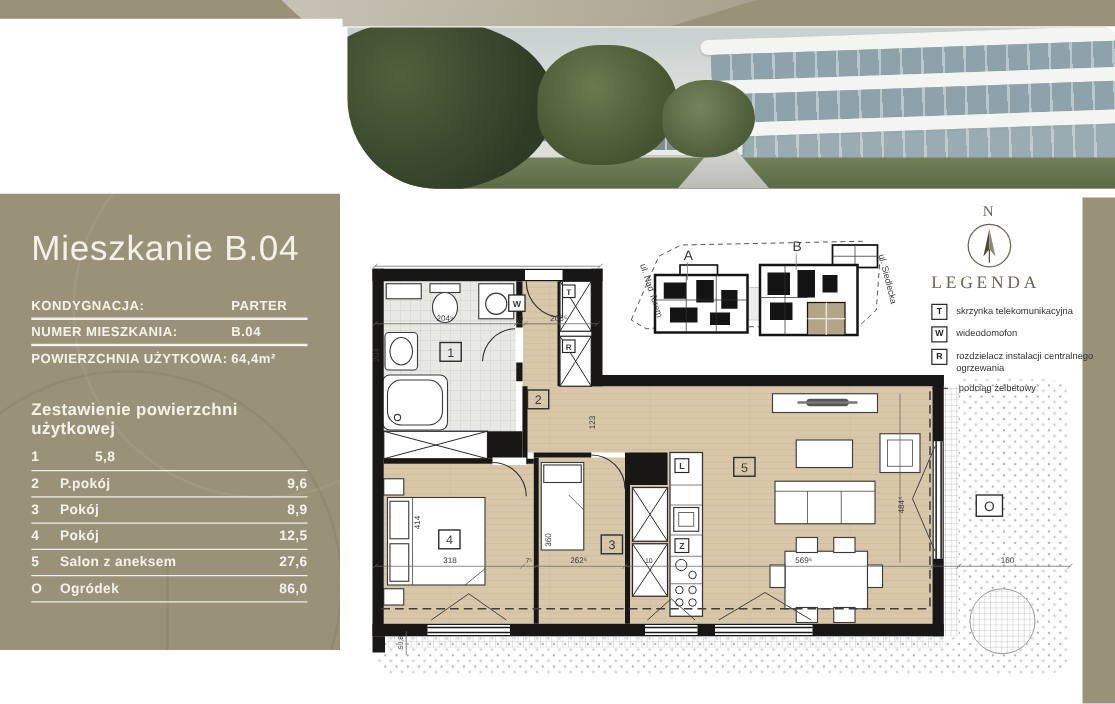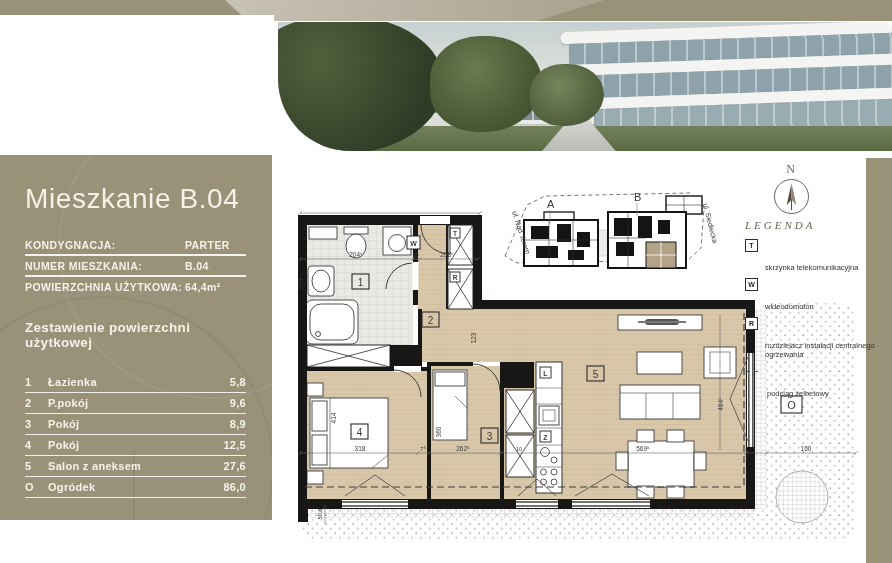--- a/index.html
+++ b/index.html
@@ -47,21 +47,21 @@
   .orn2{width:340px;height:340px;left:-70px;bottom:-120px;border-color:rgba(0,0,0,.05);}
   .orn3{position:absolute;left:133px;bottom:0;width:2px;height:70px;background:rgba(0,0,0,.06);}
   .sb-inner{position:relative;padding:28px 26px 0 25px;}
   .sb-title{font-size:28px;font-weight:400;letter-spacing:.6px;color:#f4f1e7;margin-bottom:20px;}
   .info-row{display:flex;align-items:baseline;font-size:10.5px;font-weight:700;
             letter-spacing:.4px;padding:4px 0 3px;justify-content:space-between;}
   .info-row.lined{border-bottom:2px solid rgba(255,255,255,.88);}
   .info-label{width:160px;}
   .info-value{flex:1;}
   .sb-table{margin-top:24px;}
-  .tbl-title{font-size:13.5px;font-weight:700;letter-spacing:.3px;margin-bottom:22px;}
+  .tbl-title{font-size:13.5px;font-weight:700;letter-spacing:.3px;margin-bottom:6px;}
   .tbl-row{display:flex;font-size:11px;font-weight:700;letter-spacing:.3px;
            padding:4px 0;border-bottom:1.5px solid rgba(255,255,255,.85);}
   .tbl-row:first-of-type{border-top:2px solid rgba(255,255,255,.88);}
   .tbl-no{width:23px;}
   .tbl-name{flex:1;}
   .tbl-area{text-align:right;margin-left:28px;}
 
   .right-strip{position:absolute;left:866px;top:158px;width:26px;height:405px;background:#9a9179;}
 
   .plan-svg{position:absolute;left:290px;top:160px;}
@@ -69,29 +69,29 @@
 
   .watermark{position:absolute;left:336px;top:254px;font-size:42px;font-weight:700;
              letter-spacing:9px;color:#c2c2c2;opacity:.55;user-select:none;}
 
   .compass{position:absolute;left:768px;top:162px;width:46px;text-align:center;}
   .compass-n{font-family:"Liberation Serif",serif;font-size:12px;color:#6d6554;letter-spacing:1px;}
   .compass-dial{width:33px;height:33px;border:1.5px solid #6d6554;border-radius:50%;
                 margin:2px auto 0;position:relative;}
 
   .legend{position:absolute;left:745px;top:219px;width:132px;}
-  .legend-title{font-family:"Liberation Serif",serif;font-size:11px;letter-spacing:3px;
-                color:#6d6554;margin-bottom:8px;font-style:italic;}
+  .legend-title{font-family:"Liberation Serif",serif;font-size:14px;letter-spacing:3px;
+                color:#6d6554;margin-bottom:8px;}
   .legend-item{display:flex;gap:7px;margin-bottom:5px;align-items:flex-start;}
   .legend-icon{width:11px;height:11px;border:1px solid #2e2e2e;font-size:7px;font-weight:700;
                display:flex;align-items:center;justify-content:center;flex:0 0 auto;color:#222;
                background:#fff;}
   .legend-icon.dash{border:none;background:none;width:15px;font-size:8px;letter-spacing:1px;
                color:#222;}
-  .legend-text{font-size:7.5px;color:#333;line-height:1.3;padding-top:1px;margin-top:23px;}
+  .legend-text{font-size:7.5px;color:#333;line-height:1.3;padding-top:1px;}
 </style>
 </head>
 <body>
 
 <div class="page">
 
   <div class="top-band">
     <div class="band-orn"></div>
   </div>
   <div class="blank-panel"></div>
@@ -138,21 +138,20 @@
       </div>
       <div class="info-row">
         <span class="info-label">POWIERZCHNIA UŻYTKOWA:</span>
         <span class="info-value">64,4m²</span>
       </div>
 
       <div class="sb-table">
         <div class="tbl-title">Zestawienie powierzchni użytkowej</div>
         <div class="tbl-row">
           <span class="tbl-no">1</span>
-          <span class="tbl-name">Łazienka</span>
           <span class="tbl-area">5,8</span>
         </div>
         <div class="tbl-row">
           <span class="tbl-no">2</span>
           <span class="tbl-name">P.pokój</span>
           <span class="tbl-area">9,6</span>
         </div>
         <div class="tbl-row">
           <span class="tbl-no">3</span>
           <span class="tbl-name">Pokój</span>

